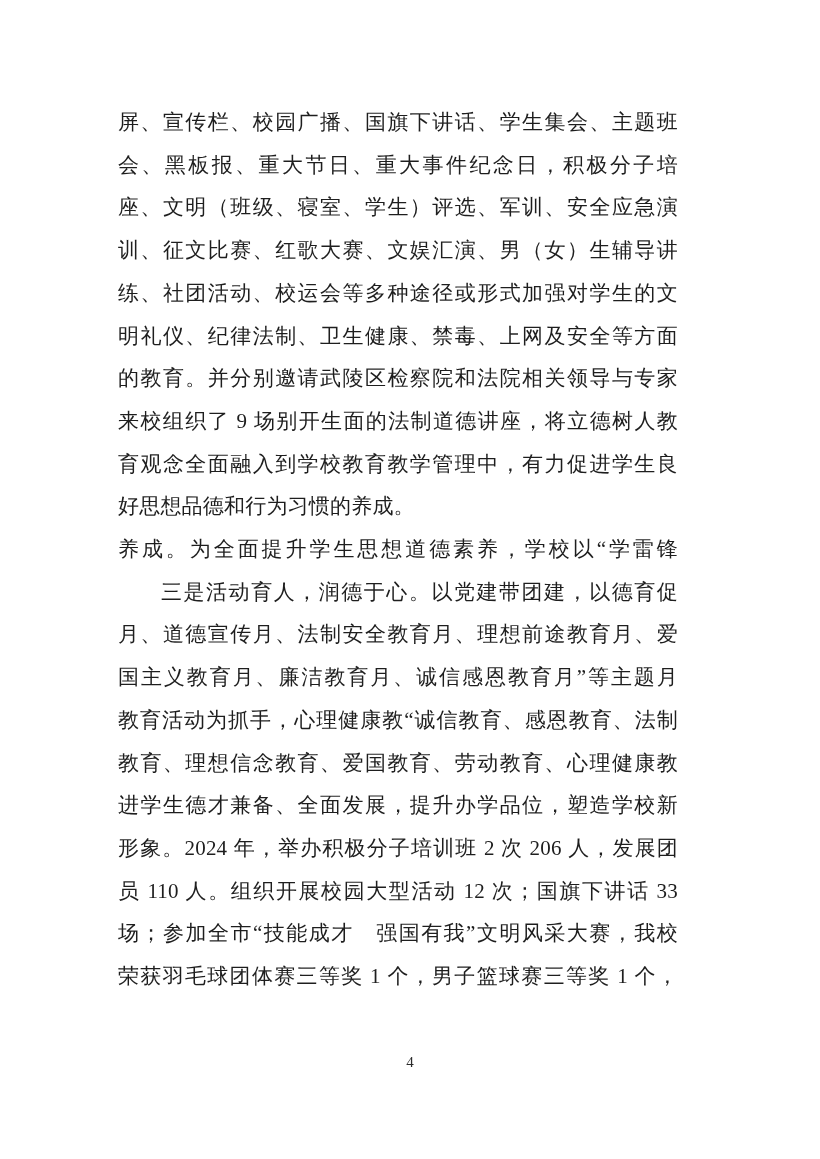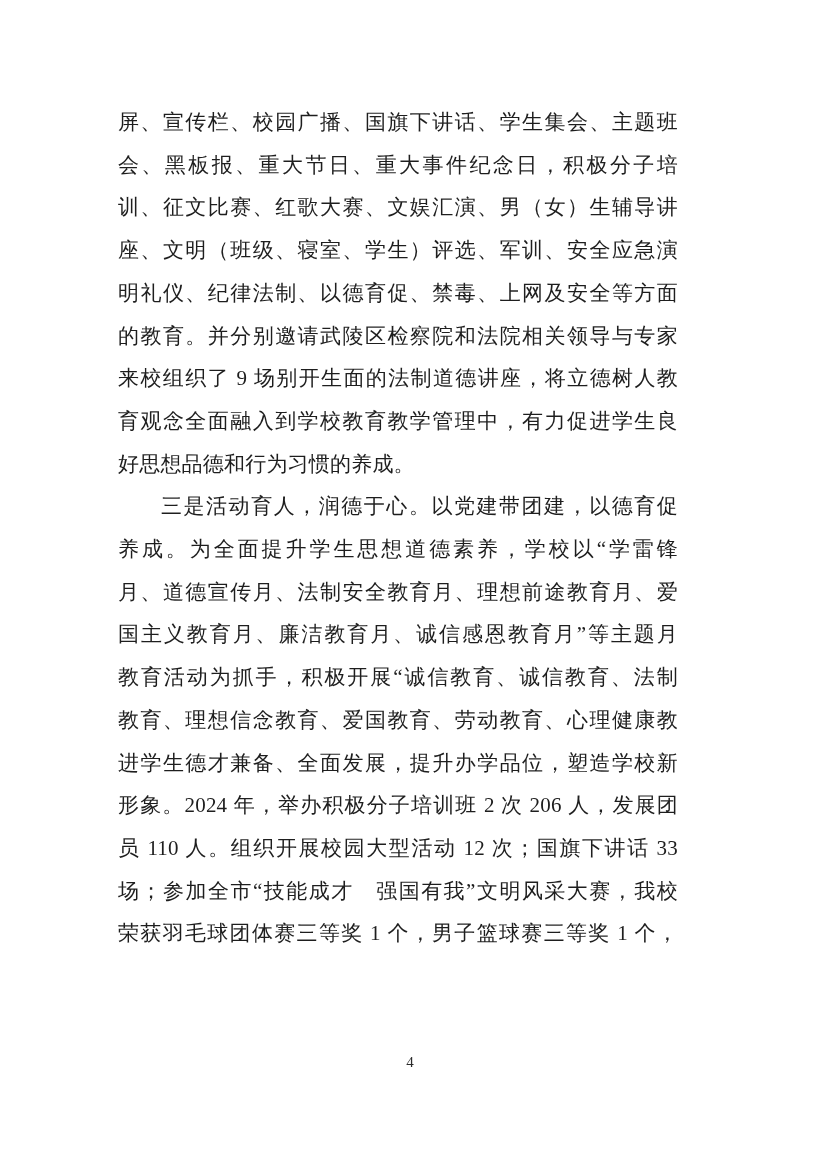--- a/index.html
+++ b/index.html
@@ -54,32 +54,33 @@
     color: #2a2a2a;
   }
 </style>
 </head>
 <body>
 
 <div class="doc-page">
   <div class="doc-content">
       <div class="line">屏、宣传栏、校园广播、国旗下讲话、学生集会、主题班</div>
       <div class="line">会、黑板报、重大节日、重大事件纪念日，积极分子培</div>
+      <div class="line">座、文明（班级、寝室、学生）评选、军训、安全应急演</div>
       <div class="line">训、征文比赛、红歌大赛、文娱汇演、男（女）生辅导讲</div>
-      <div class="line">座、文明（班级、寝室、学生）评选、军训、安全应急演</div>
-      <div class="line">明礼仪、纪律法制、以德育促、禁毒、上网及安全等方面</div>
+      <div class="line">练、社团活动、校运会等多种途径或形式加强对学生的文</div>
+      <div class="line">明礼仪、纪律法制、卫生健康、禁毒、上网及安全等方面</div>
       <div class="line">的教育。并分别邀请武陵区检察院和法院相关领导与专家</div>
       <div class="line">来校组织了 9 场别开生面的法制道德讲座，将立德树人教</div>
       <div class="line">育观念全面融入到学校教育教学管理中，有力促进学生良</div>
       <div class="line left">好思想品德和行为习惯的养成。</div>
+      <div class="line">养成。为全面提升学生思想道德素养，学校以“学雷锋</div>
       <div class="line indent">三是活动育人，润德于心。以党建带团建，以德育促</div>
-      <div class="line">养成。为全面提升学生思想道德素养，学校以“学雷锋</div>
       <div class="line">月、道德宣传月、法制安全教育月、理想前途教育月、爱</div>
       <div class="line">国主义教育月、廉洁教育月、诚信感恩教育月”等主题月</div>
-      <div class="line">教育活动为抓手，积极开展“诚信教育、诚信教育、法制</div>
+      <div class="line">教育活动为抓手，心理健康教“诚信教育、感恩教育、法制</div>
       <div class="line">教育、理想信念教育、爱国教育、劳动教育、心理健康教</div>
       <div class="line">进学生德才兼备、全面发展，提升办学品位，塑造学校新</div>
       <div class="line">形象。2024 年，举办积极分子培训班 2 次 206 人，发展团</div>
       <div class="line">员 110 人。组织开展校园大型活动 12 次；国旗下讲话 33</div>
       <div class="line">场；参加全市“技能成才　强国有我”文明风采大赛，我校</div>
       <div class="line">荣获羽毛球团体赛三等奖 1 个，男子篮球赛三等奖 1 个，</div>
     </div>
   <div class="page-number">4</div>
 </div>
 

